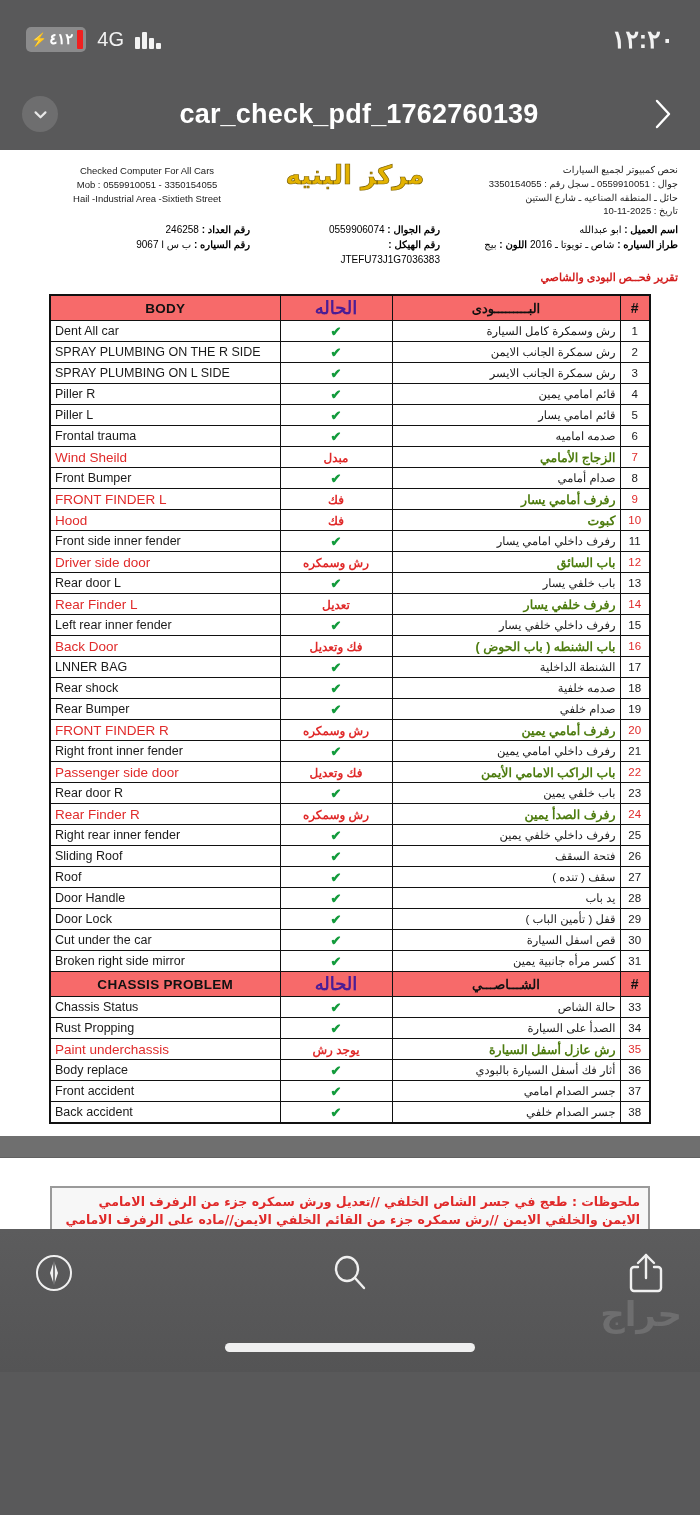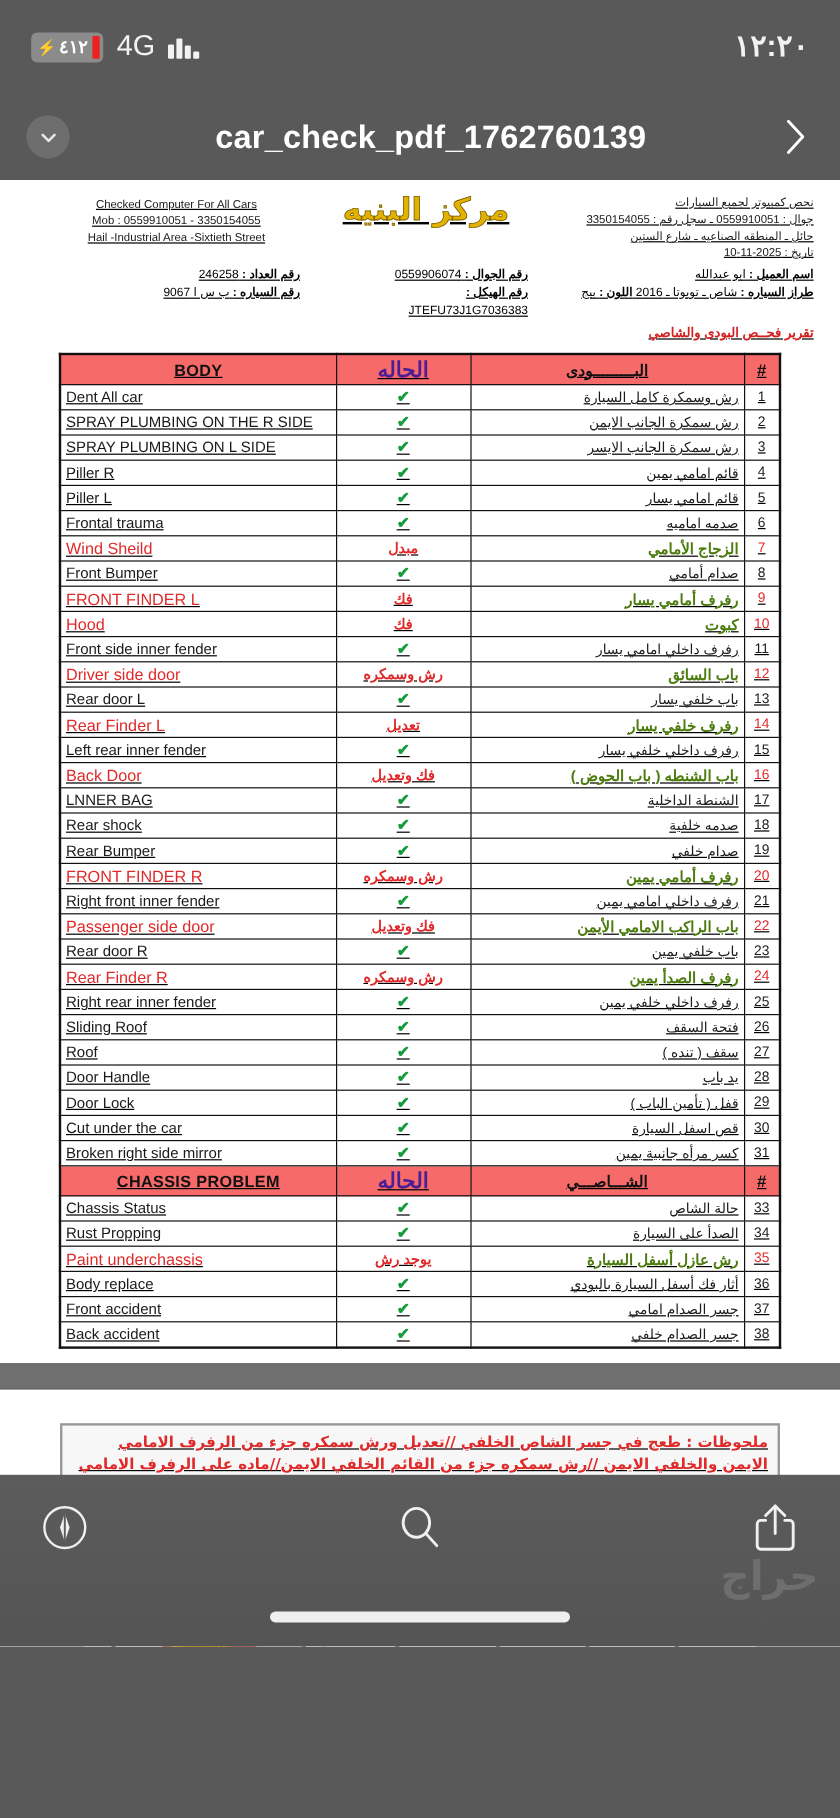--- a/index.html
+++ b/index.html
@@ -19,21 +19,21 @@
   .sb-left { display:flex; align-items:center; gap:11px; }
   .battery {
     display:flex; align-items:center;
     background:#8b8b8c; border-radius:5px;
     padding:2px 3px 2px 5px; height:25px; gap:2px;
     position:relative;
   }
   .battery .bolt { font-size:13px; color:#ffffff; line-height:1; }
   .battery .pct { font-size:15px; font-weight:700; color:#ffffff; letter-spacing:-0.5px; }
   .battery .lowbar { width:6px; height:19px; background:#ef2020; border-radius:1px; margin-left:2px; }
-  .net { font-size:24px; font-weight:500; letter-spacing:0px; }
+  .net { font-size:20px; font-weight:500; letter-spacing:0px; }
   .signal { display:flex; align-items:flex-end; gap:2px; height:19px; }
   .signal i { display:block; width:5px; background:#f2f2f2; border-radius:1px; }
   .signal i:nth-child(1){height:12px;}
   .signal i:nth-child(2){height:17px;}
   .signal i:nth-child(3){height:11px;}
   .signal i:nth-child(4){height:6px;}
   .clock { font-size:25px; font-weight:600; letter-spacing:0.5px; }
 
   
   .titlebar {
@@ -53,21 +53,20 @@
     white-space:nowrap; overflow:hidden; text-overflow:ellipsis;
     margin-right:-18px;
   }
   .next-btn { width:40px; flex:0 0 auto; display:flex; justify-content:center; }
   .next-btn svg { width:26px; height:34px; }
 
   
   .viewer {
     position:relative; height:1222px; overflow:hidden;
     background:#7a7a7a;
-    text-decoration:underline;
   }
   .page {
     background:#ffffff; width:700px;
     box-shadow:0 0 0 1px rgba(0,0,0,0.12);
   }
   .page-1 { padding:6px 14px 12px; }
   .page-gap { height:22px; background:#6f6f6f; }
   .page-2 { padding:22px 14px 10px; }
 
   

